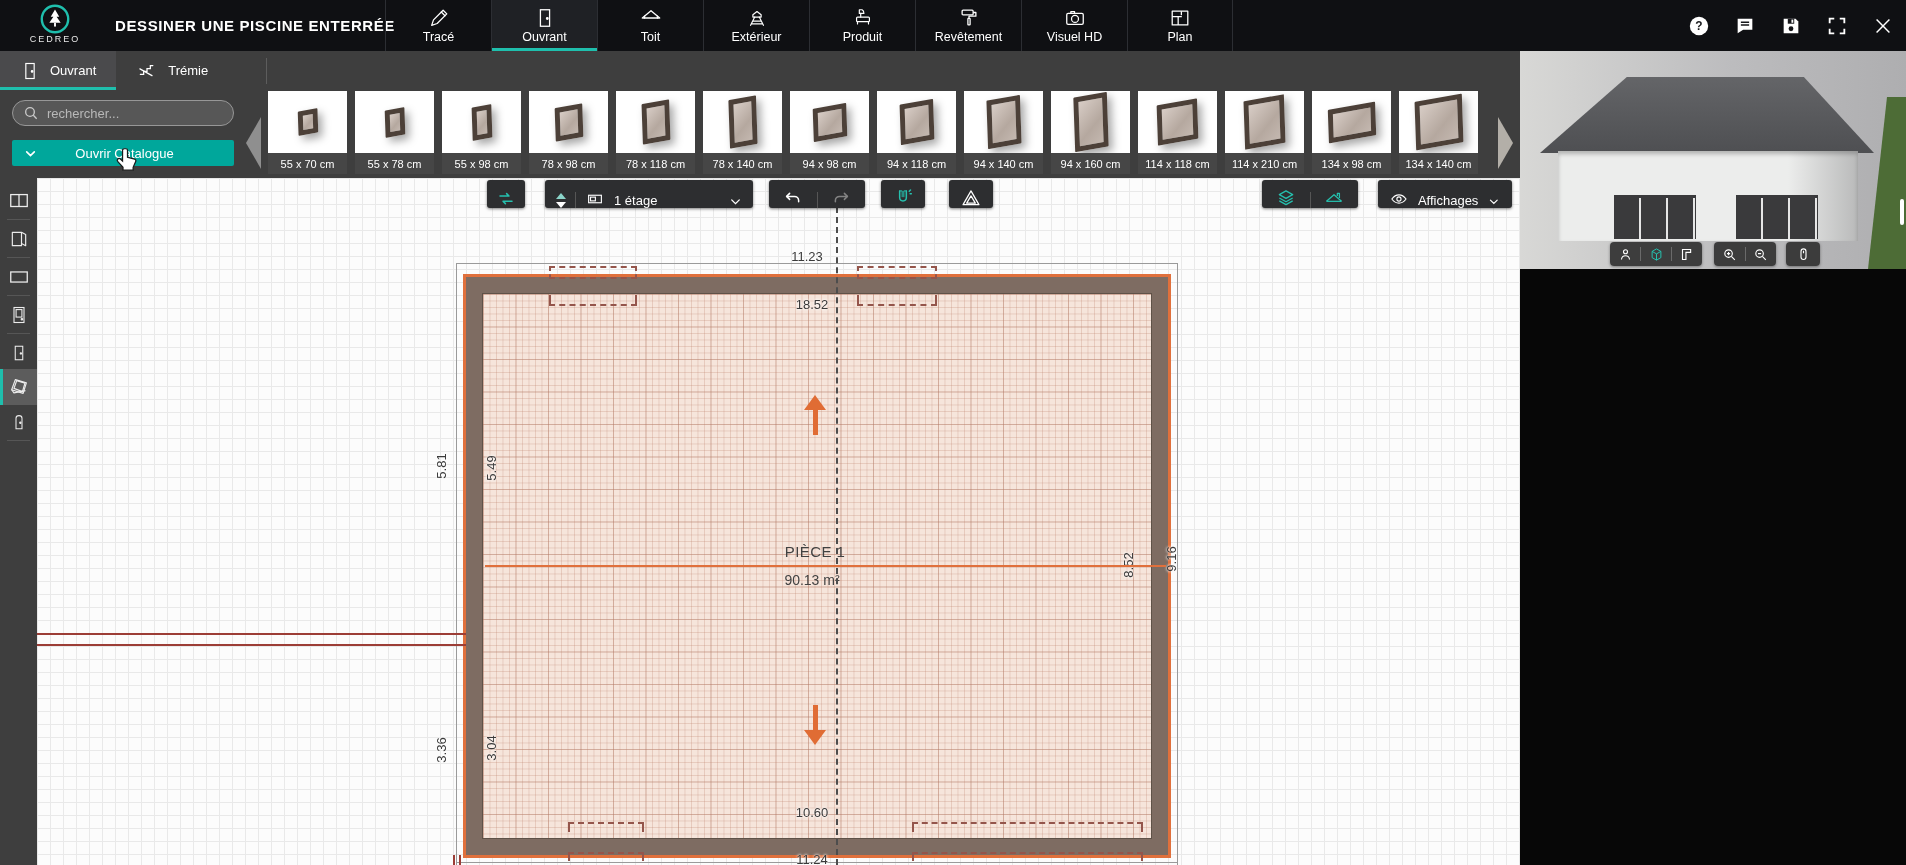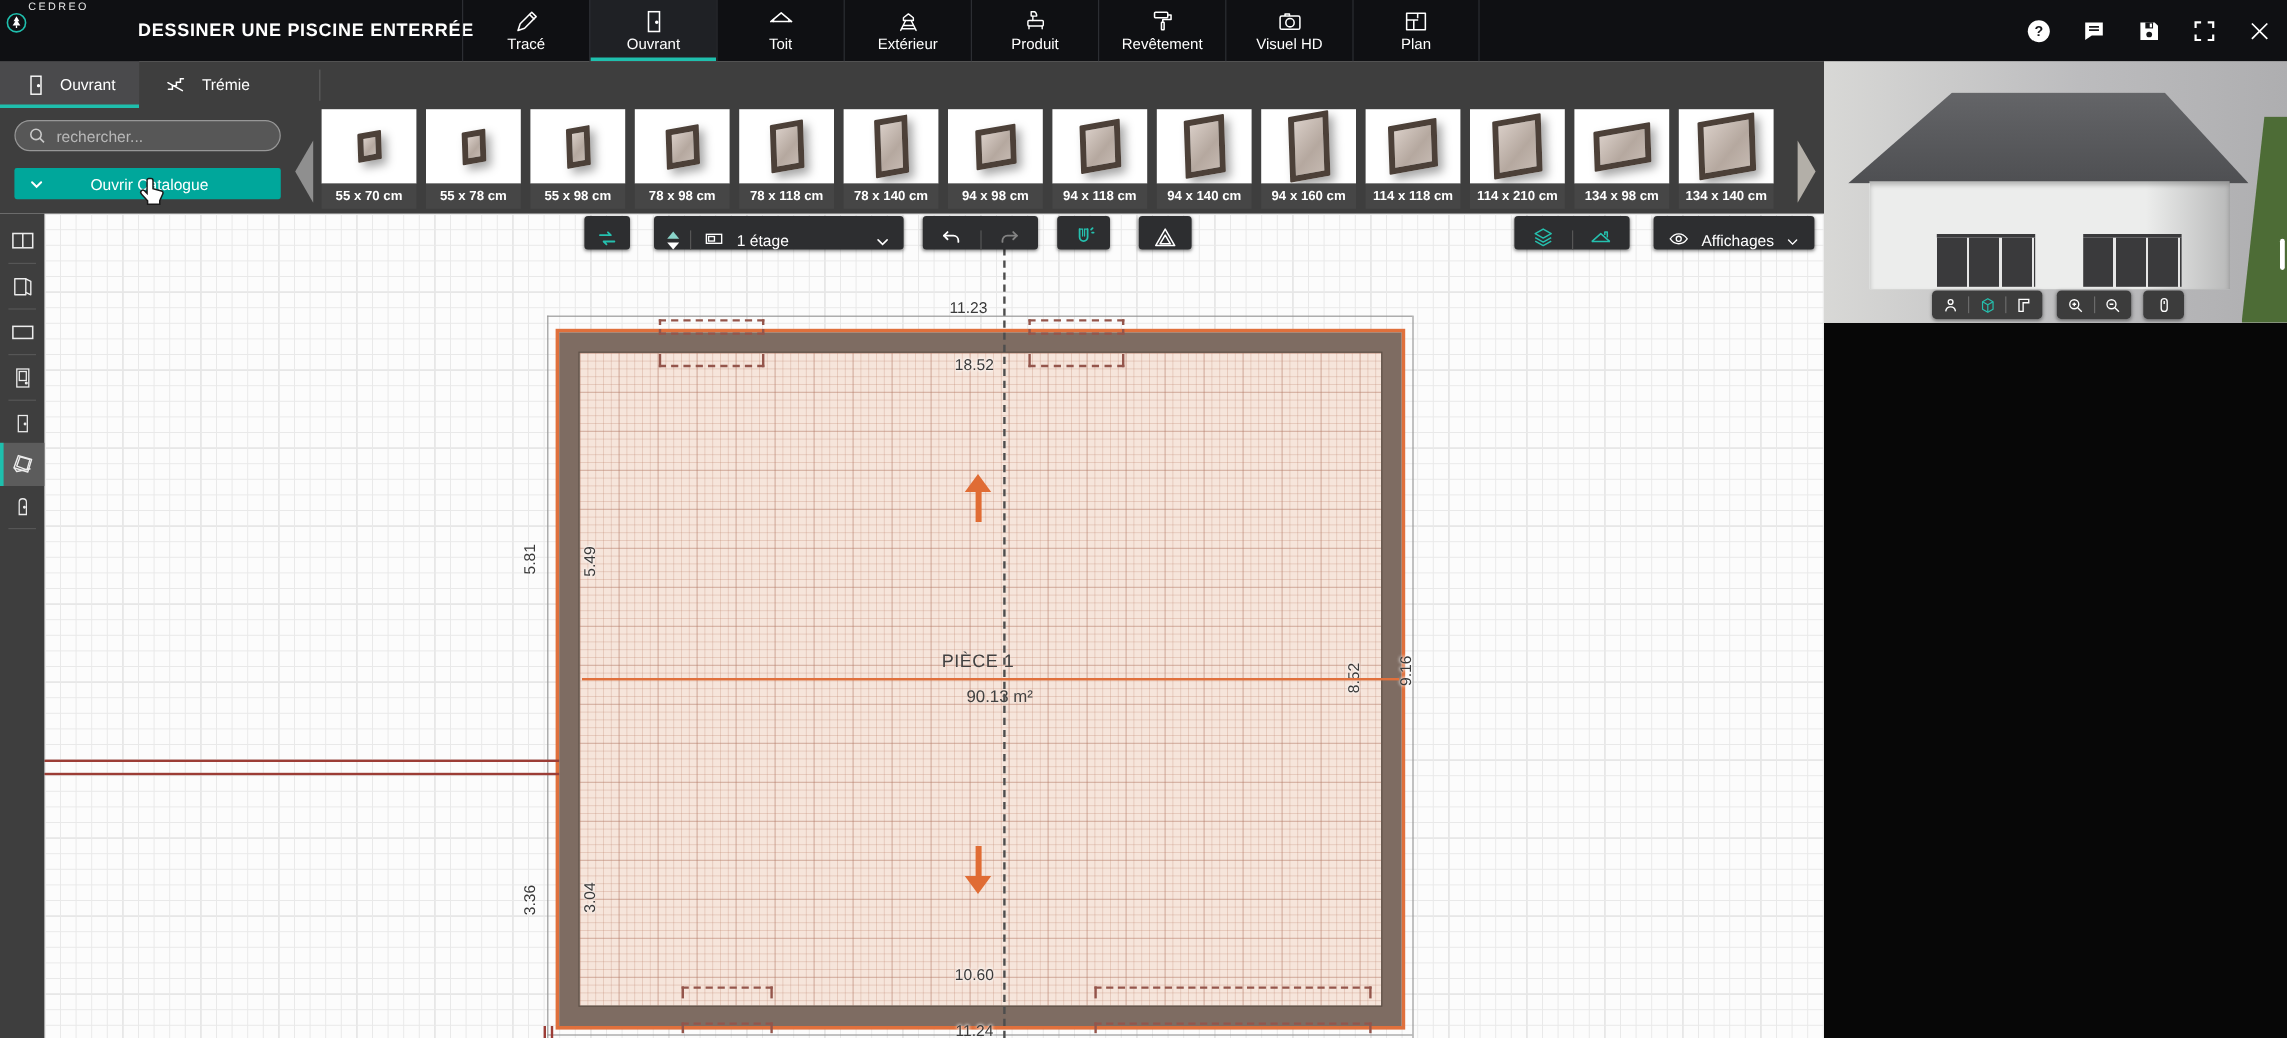--- a/index.html
+++ b/index.html
@@ -1,21 +1,21 @@
 <!DOCTYPE html>
 <html><head>
 <meta charset="utf-8">
 <style>
   * { margin:0; padding:0; box-sizing:border-box; }
   body { background:#000; font-family:"Liberation Sans", sans-serif; }
   .screen { position:relative; width:1906px; height:865px; background:#fff; overflow:hidden; }
 
   
   .topbar { position:absolute; left:0; top:0; width:1906px; height:51px; background:#0f1013; display:flex; align-items:stretch; z-index:30; }
-  .brand { position:absolute; left:4px; top:2px; width:70px; display:flex; flex-direction:row; align-items:flex-start; }
+  .brand { position:absolute; left:20px; top:2px; width:70px; display:flex; flex-direction:column; align-items:center; }
   .brand-text { color:#e8e8e8; font-size:9px; letter-spacing:2px; margin-top:-2px; }
   .app-title { position:absolute; left:115px; top:0; height:51px; display:flex; align-items:center; color:#ffffff; font-size:15px; font-weight:600; letter-spacing:.6px; }
   .nav-tabs { position:absolute; left:385px; top:0; height:51px; display:flex; }
   .nav-tab { width:106px; height:51px; display:flex; flex-direction:column; align-items:center; justify-content:center; gap:1px; border-left:1px solid #2c2e33; color:#fff; cursor:pointer; }
   .nav-tab:last-child { border-right:1px solid #2c2e33; }
   .nav-tab span { font-size:12.5px; }
   .nav-tab.active { background:#1f2125; box-shadow: inset 0 -3px 0 #1fbfad; }
   .win-controls { position:absolute; right:12px; top:0; height:51px; display:flex; align-items:center; gap:24px; }
   .win-controls .wc { width:22px; height:22px; display:flex; align-items:center; justify-content:center; cursor:pointer; }
 
@@ -28,21 +28,21 @@
   .search-pill { position:absolute; left:12px; top:49px; width:222px; height:26px; background:#575757; border:1px solid #979797; border-radius:13px; display:flex; align-items:center; padding:0 10px; gap:8px; }
   .search-pill input { background:transparent; border:none; outline:none; color:#d5d5d5; font-size:13px; width:160px; font-family:"Liberation Sans", sans-serif; }
   .search-pill input::placeholder { color:#b8b8b8; }
   .catalog-btn { position:absolute; left:12px; top:89px; width:222px; height:26px; background:#00a79b; border-radius:2px; display:flex; align-items:center; color:#fff; font-size:13px; cursor:pointer; }
   .catalog-btn .chev { margin-left:12px; }
   .catalog-btn .cb-label { flex:1; text-align:center; margin-right:22px; }
   .car-arrow { position:absolute; width:0; height:0; cursor:pointer; }
   .car-arrow.left { left:246px; top:66px; border-top:26px solid transparent; border-bottom:26px solid transparent; border-right:15px solid #8f8f8f; }
   .car-arrow.right { left:1498px; top:66px; border-top:26px solid transparent; border-bottom:26px solid transparent; border-left:15px solid #b3afa8; }
   .products { position:absolute; left:268px; top:40px; display:flex; gap:8px; }
-  .product-tile { width:79px; cursor:pointer;font-weight:bold; }
+  .product-tile { width:79px; cursor:pointer; }
   .thumb-img { height:62px; background:#fff; display:flex; align-items:center; justify-content:center; overflow:hidden; }
   .roof-window-thumb { background:linear-gradient(135deg,#d8cdc6,#b5a89f 60%,#c4b8b0); border:5px solid #4c4038; border-radius:1px; transform:rotate(-10deg) skewX(-8deg); box-shadow:4px 5px 8px rgba(0,0,0,.35); }
   .thumb-label { height:21px; background:#464646; color:#fff; font-size:11px; display:flex; align-items:center; justify-content:center; white-space:nowrap; }
 
   
   .left-toolbar { position:absolute; left:0; top:178px; width:37px; height:687px; background:#3e3e3e; z-index:20; padding-top:6px; }
   .lt-item { position:relative; height:33px; display:flex; align-items:center; justify-content:center; cursor:pointer; }
   .lt-item.active { background:#5c5c5c; height:36px; }
   .lt-item.active::before { content:''; position:absolute; left:0; top:0; width:3px; height:100%; background:#1fbfad; }
   .lt-sep { height:1px; background:#565656; margin:2px 7px; }
@@ -516,21 +516,21 @@
     <div class="dim v" style="left:404px;top:288px;">5.81</div>
     <div class="dim v" style="left:454px;top:290px;">5.49</div>
     <div class="dim v" style="left:1091px;top:387px;">8.52</div>
     <div class="dim v" style="left:1134px;top:381px;">9.16</div>
     <div class="dim v" style="left:404px;top:572px;">3.36</div>
     <div class="dim v" style="left:454px;top:570px;">3.04</div>
     <div class="dim" style="left:775px;top:634px;">10.60</div>
     <div class="dim" style="left:775px;top:681px;">11.24</div>
 
     <div class="room-name" style="left:778px;top:373px;">PIÈCE 1</div>
-    <div class="room-area" style="left:796px;top:402px;">90.13 m²</div>
+    <div class="room-area" style="left:775px;top:402px;">90.13 m²</div>
   </div>
 
   <div class="preview">
     <div class="grass"></div>
     <div class="house-roof"></div>
     <div class="house-wall">
       <div class="shade"></div>
       <div class="house-win" style="left:56px;"></div>
       <div class="house-win" style="left:178px;"></div>
     </div>

